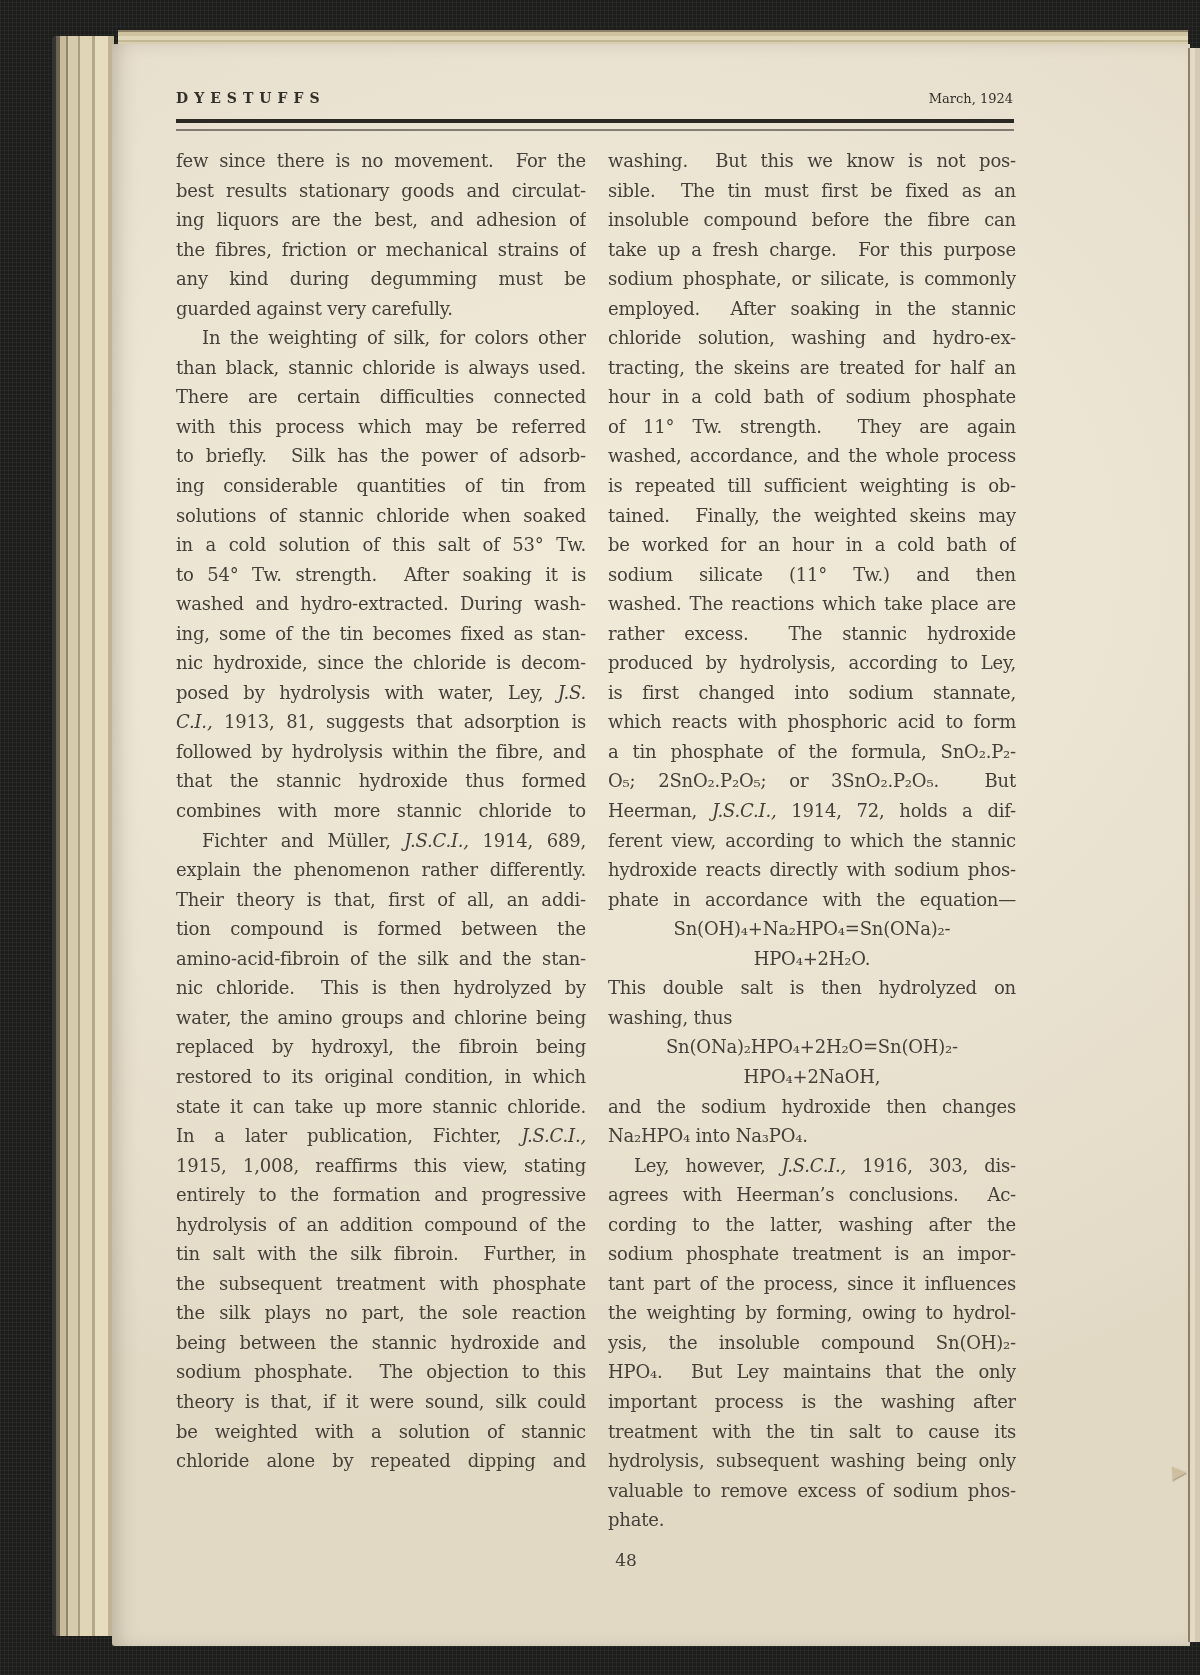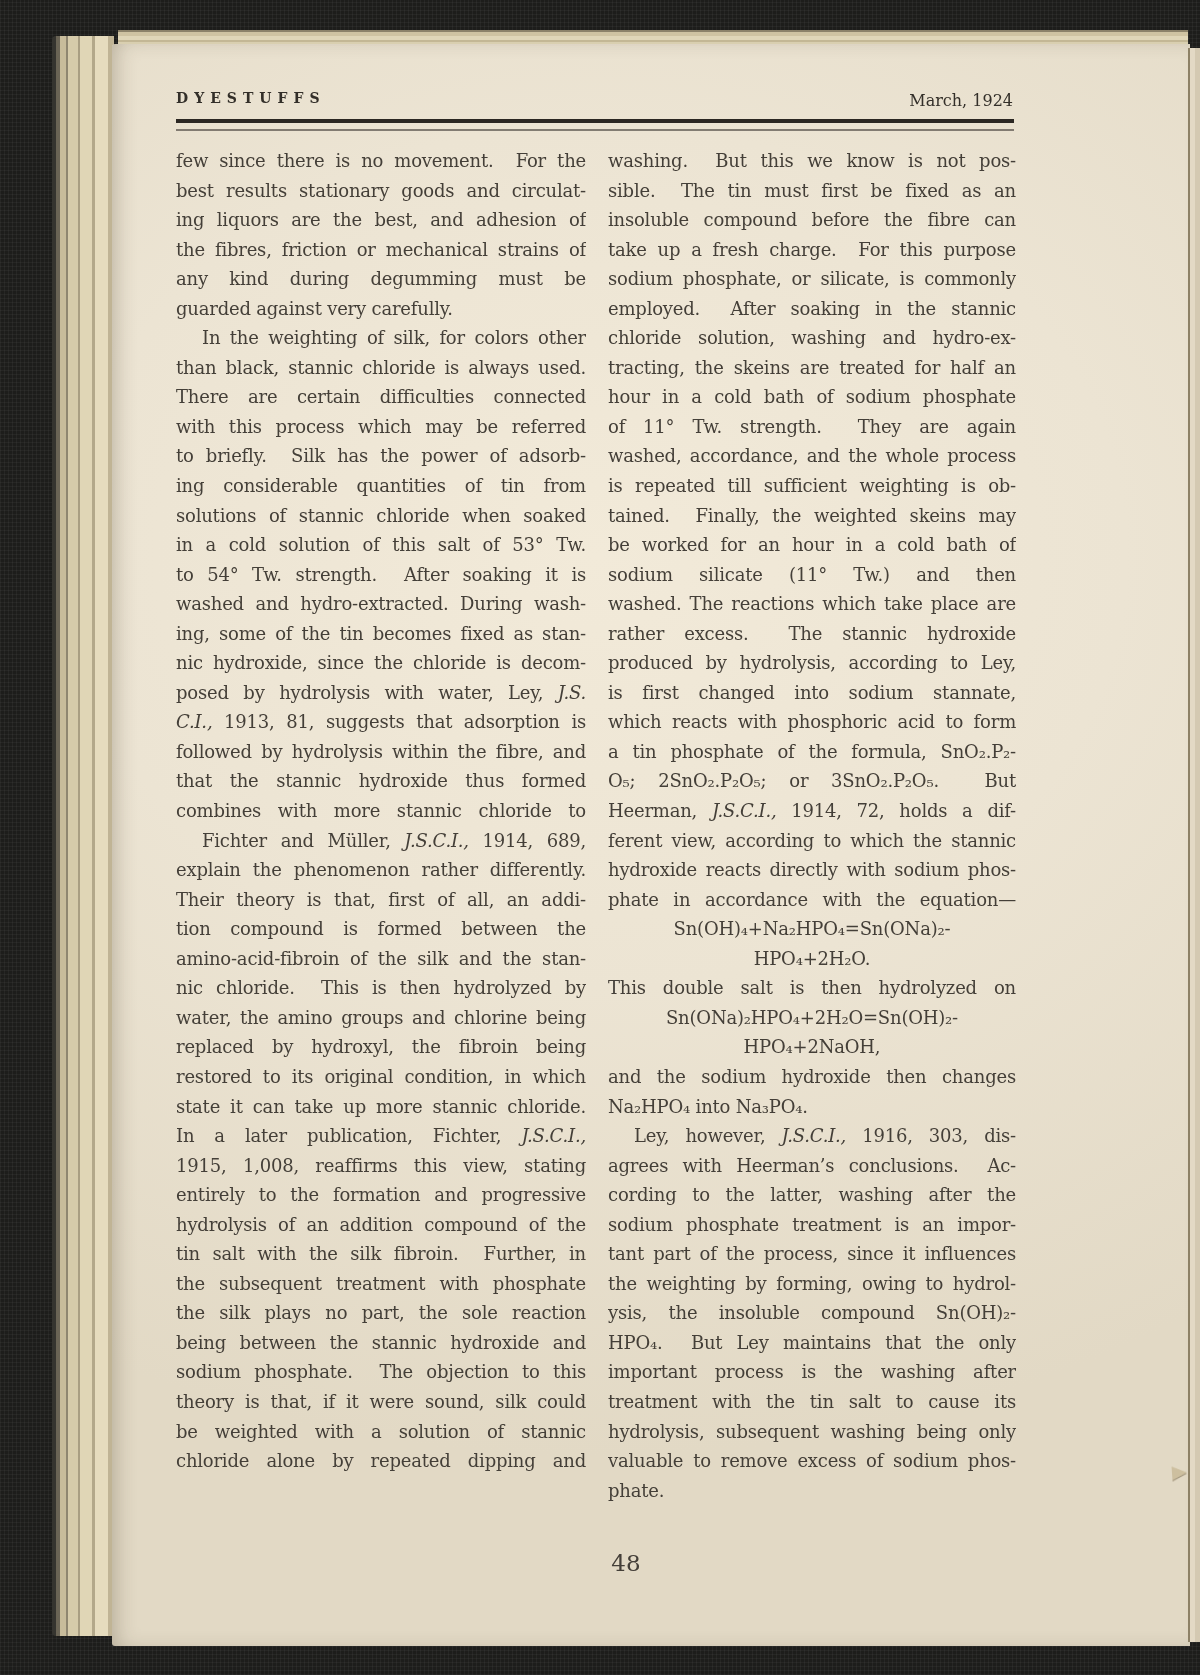--- a/index.html
+++ b/index.html
@@ -44,39 +44,39 @@
     border-top:7px solid transparent;border-bottom:7px solid transparent;
     border-left:15px solid #cdbf9f;transform:rotate(-4deg);
     filter:drop-shadow(0 1px 0 rgba(80,65,40,0.5));
   }
   .journal-title{
     position:absolute;left:64px;top:46px;
     font-size:14px;font-weight:700;letter-spacing:6px;color:#332f29;
   }
   .issue-date{
     position:absolute;right:177px;top:47px;
-    font-size:16px;font-weight:500;color:#332f29;
+    font-size:13px;font-weight:500;color:#332f29;
   }
   .rule-thick{position:absolute;left:64px;top:75px;width:838px;height:4px;background:#2b2722;}
   .rule-thin{position:absolute;left:64px;top:85px;width:838px;height:1.5px;background:rgba(43,39,34,0.55);}
   .col{position:absolute;top:102px;}
   .col-left{left:64px;width:410px;}
   .col-right{left:496px;width:408px;}
   .line{
     height:29.55px;line-height:29.55px;overflow:hidden;
     font-size:18px;letter-spacing:-0.2px;white-space:pre-wrap;
     color:#443f38;
   }
   .line.j{text-align:justify;text-align-last:justify;}
   .line.e{text-align:left;text-align-last:left;}
   .line.c{text-align:center;text-align-last:center;}
   .line.ind{padding-left:26px;}
   .page-num{
     position:absolute;left:474px;top:1506px;width:80px;text-align:center;
-    font-size:23px;color:#443f38;
+    font-size:17px;color:#443f38;
   }
 </style>
 </head>
 <body>
 
 <div class="stage">
   <div class="page-stack"></div>
   <div class="top-edges"></div>
 
   <div class="page">
@@ -155,20 +155,21 @@
         <div class="line j">which reacts with phosphoric acid to form</div>
         <div class="line j">a tin phosphate of the formula, SnO₂.P₂-</div>
         <div class="line j">O₅; 2SnO₂.P₂O₅; or 3SnO₂.P₂O₅.  But</div>
         <div class="line j">Heerman, <i>J.S.C.I.,</i> 1914, 72, holds a dif-</div>
         <div class="line j">ferent view, according to which the stannic</div>
         <div class="line j">hydroxide reacts directly with sodium phos-</div>
         <div class="line j">phate in accordance with the equation—</div>
         <div class="line c">Sn(OH)₄+Na₂HPO₄=Sn(ONa)₂-</div>
         <div class="line c">HPO₄+2H₂O.</div>
         <div class="line j">This double salt is then hydrolyzed on</div>
+        <div class="line e">washing, thus</div>
         <div class="line c">Sn(ONa)₂HPO₄+2H₂O=Sn(OH)₂-</div>
         <div class="line c">HPO₄+2NaOH,</div>
         <div class="line j">and the sodium hydroxide then changes</div>
         <div class="line e">Na₂HPO₄ into Na₃PO₄.</div>
         <div class="line j ind">Ley, however, <i>J.S.C.I.,</i> 1916, 303, dis-</div>
         <div class="line j">agrees with Heerman’s conclusions.  Ac-</div>
         <div class="line j">cording to the latter, washing after the</div>
         <div class="line j">sodium phosphate treatment is an impor-</div>
         <div class="line j">tant part of the process, since it influences</div>
         <div class="line j">the weighting by forming, owing to hydrol-</div>

